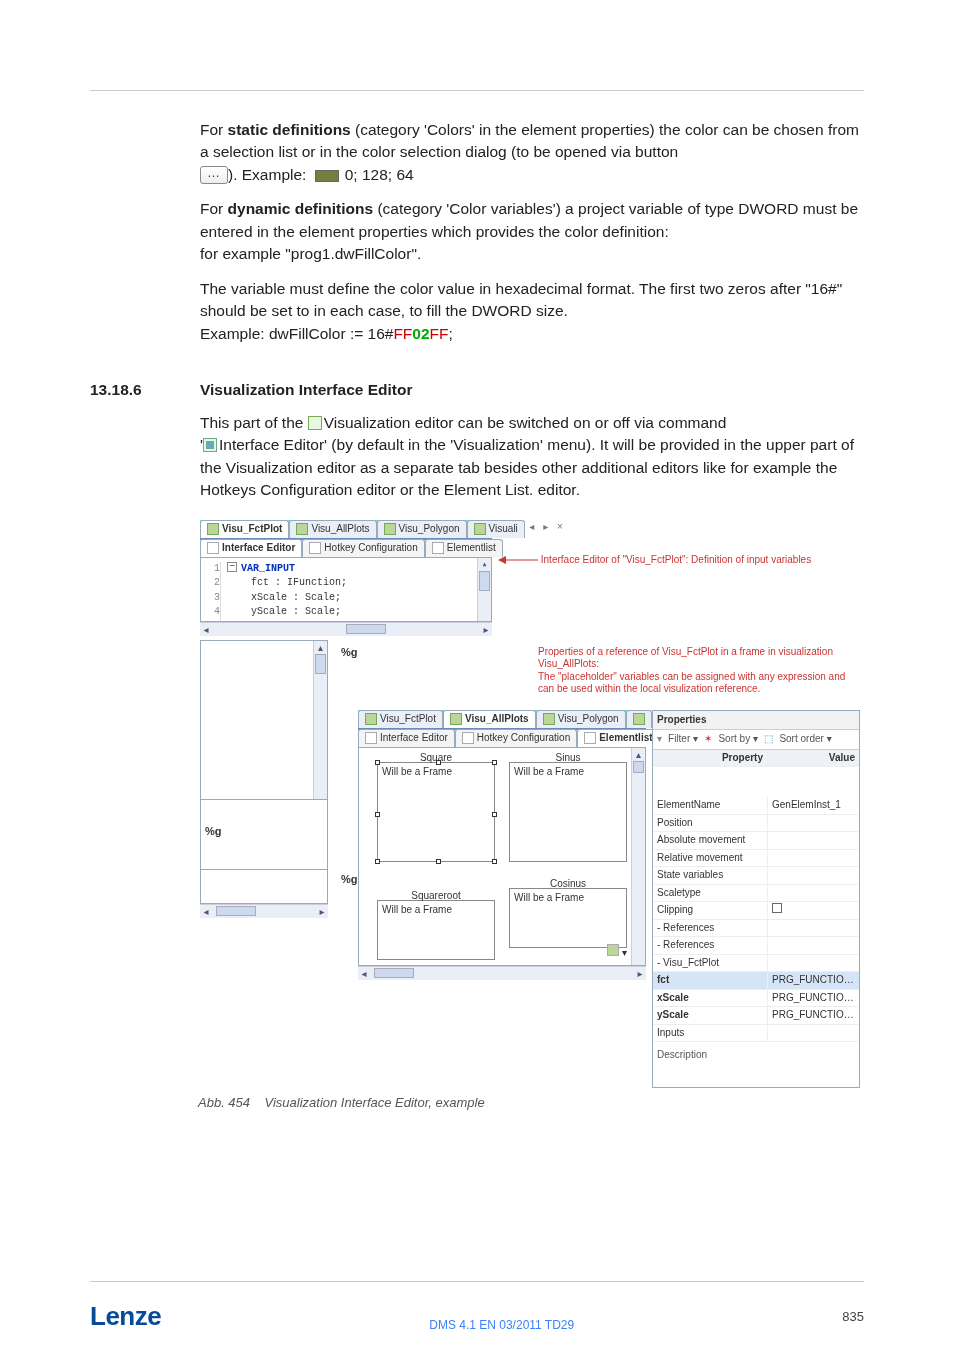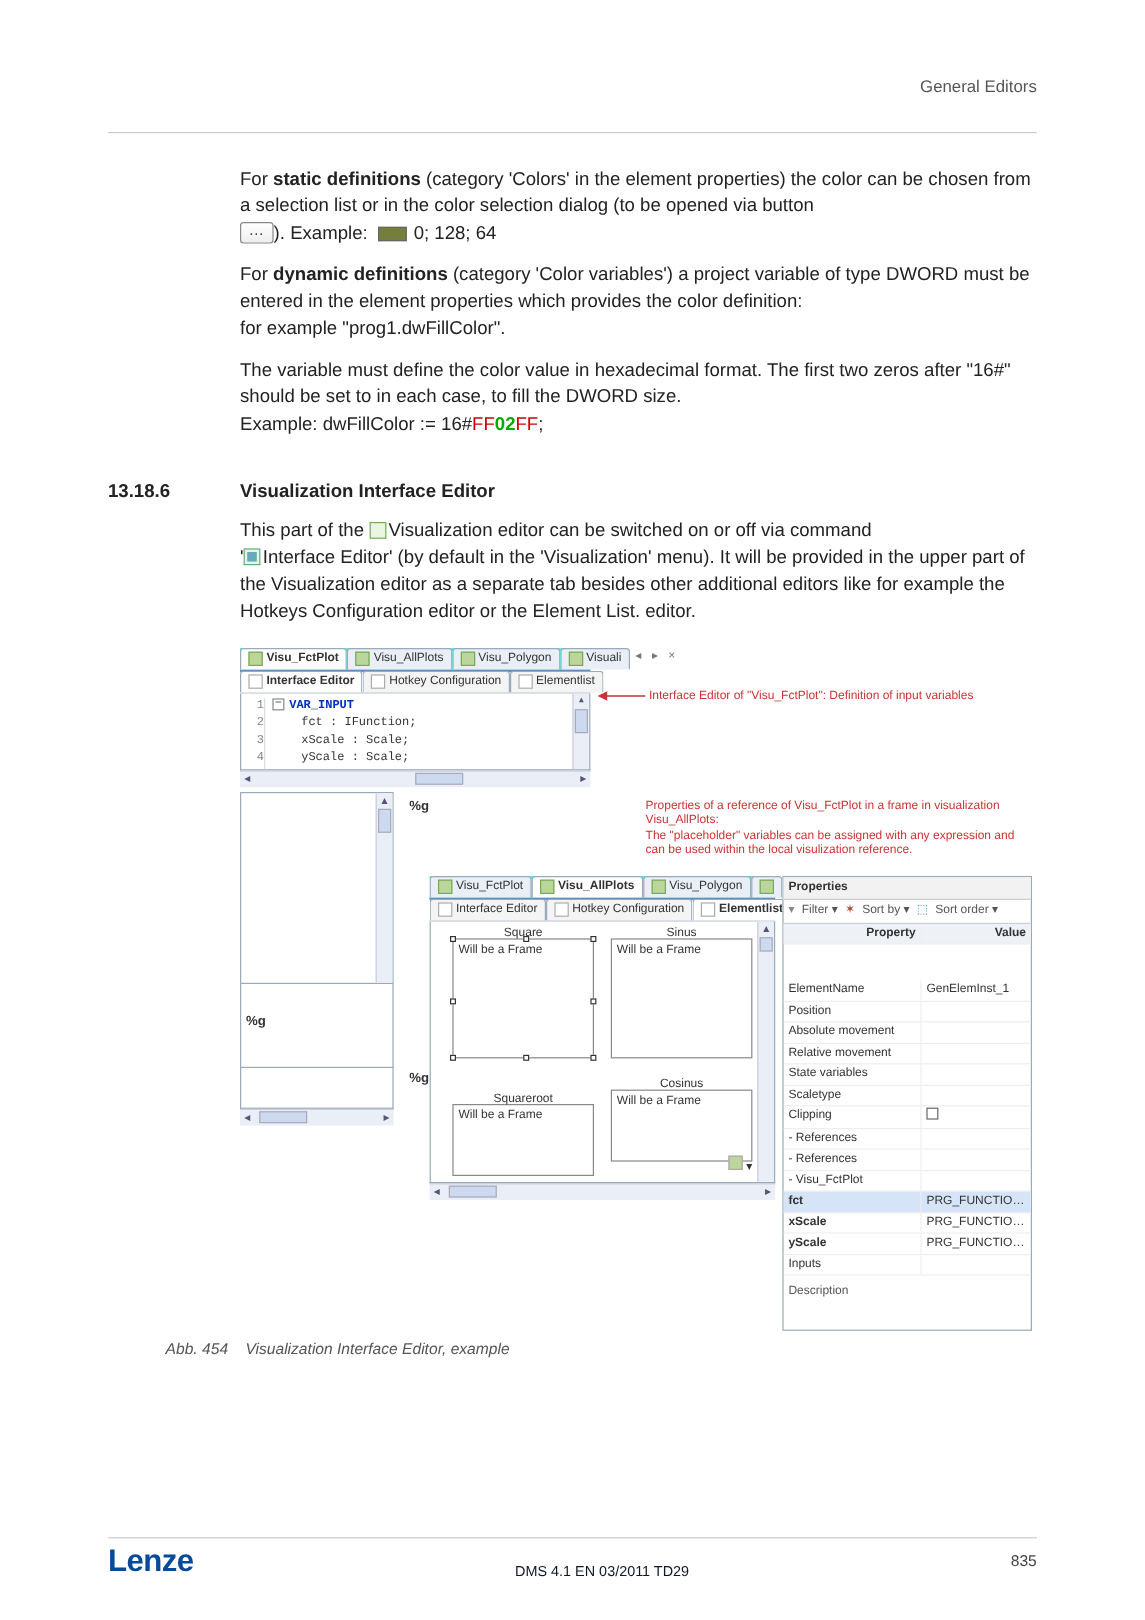--- a/index.html
+++ b/index.html
@@ -40,21 +40,21 @@
   .sec-title { font-weight: 700; font-size: 15.5px; }
 
   .icon-sq {
     display: inline-block; width: 14px; height: 14px; vertical-align: -2px;
     border: 1px solid #7a5; background: #e9f7e2; position: relative; margin-right: 2px;
   }
   .icon-sq.int { border-color: #6a8; }
   .icon-sq.int::before { content: ""; position: absolute; left:2px; top:2px; width:8px; height:8px; background:#6ab; }
 
   .fig-wrap { margin: 18px 0 6px 110px; width: 660px; }
-  .fig-caption { margin-left: 48px; font-style: italic; font-size: 13px; color:#555; margin-top:6px;}
+  .fig-caption { margin-left: 108px; font-style: italic; font-size: 13px; color:#555; margin-top:6px;}
   .fig-caption .abb { font-style: italic; }
 
   
   .shot { border: 0; font-size: 10px; font-family: Tahoma, Arial, sans-serif; color:#333; }
   .tabbar { display:flex; align-items:flex-start; gap:0; background:#5eead4; border-bottom:2px solid #6a8bbd; height:20px; }
   .tab { display:flex; align-items:center; padding:2px 6px; border:1px solid #9ab; border-bottom:none; border-top-left-radius:3px; border-top-right-radius:3px; background:#e9eef7; height:18px; gap:3px; white-space:nowrap;}
   .tab.active { background:#fff; font-weight:700; }
   .tab .ticon { width:12px; height:12px; background:#bcd59a; border:1px solid #7a5; display:inline-block;}
   .tabbar .navbtns { margin-left:auto; display:flex; gap:0; color:#777;}
   .tabbar .nb { width:14px; text-align:center; }
@@ -101,35 +101,34 @@
   .props .row .k { width:115px; padding:1px 4px; border-right:1px solid #eee; white-space:nowrap; overflow:hidden; text-overflow:ellipsis;}
   .props .row .v { flex:1; padding:1px 4px; white-space:nowrap; overflow:hidden; text-overflow:ellipsis; font-family:Tahoma,Arial,sans-serif;}
   .props .row.sel { background:#d6e4f7; }
   .props .row.hdr { background:#eef2f7; font-weight:700;}
   .props .tree-ind1 { padding-left:14px; }
   .props .tree-ind2 { padding-left:26px; }
   .props .tree-ind3 { padding-left:38px;font-weight:bold; }
   .props .chk { display:inline-block; width:10px; height:10px; border:1px solid #666; background:#fff;}
   .props .desc { padding:6px 4px 24px 4px; color:#555;}
 
-  .footer { position:absolute; left:0; right:0; bottom:34px; padding:0 90px; display:flex; align-items:center; justify-content:space-between;}
+  .footer { position:absolute; left:0; right:0; bottom:18px; padding:0 90px; display:flex; align-items:center; justify-content:space-between;}
   .footer .brand { font-weight:700; font-size:26px; color:#064a9a; letter-spacing:-0.5px;}
-  .footer .fc { font-size:12px; color:#0f172a;margin-top:16px; }
+  .footer .fc { font-size:12px; color:#3b82f6;margin-top:16px; }
   .footer .pg { font-size:13px; color:#444; }
   .footer-bar { position:absolute; left:90px; right:90px; bottom:68px; height:1px; background:#ccc; }
 
   .hex-ff { color:#c00; font-weight:400; }
   .hex-00 { color:#0a0; font-weight:700; }
 </style>
 </head>
 <body>
 
 <div class="page">
   <div class="hdr">
-    <div class="hdr-sub">General Editors</div>
   </div>
   <div class="hr"></div>
 
   <div class="body-text">
     <div class="para">
       <span>For </span><span class="bold">static definitions</span><span> (category 'Colors' in the element properties) the color can be chosen from a selection list or in the color selection dialog (to be opened via button</span>
       <br>
       <span class="btn-ellipsis"></span><span>). Example:</span>
       <span class="color-swatch"></span><span>0; 128; 64</span>
     </div>

